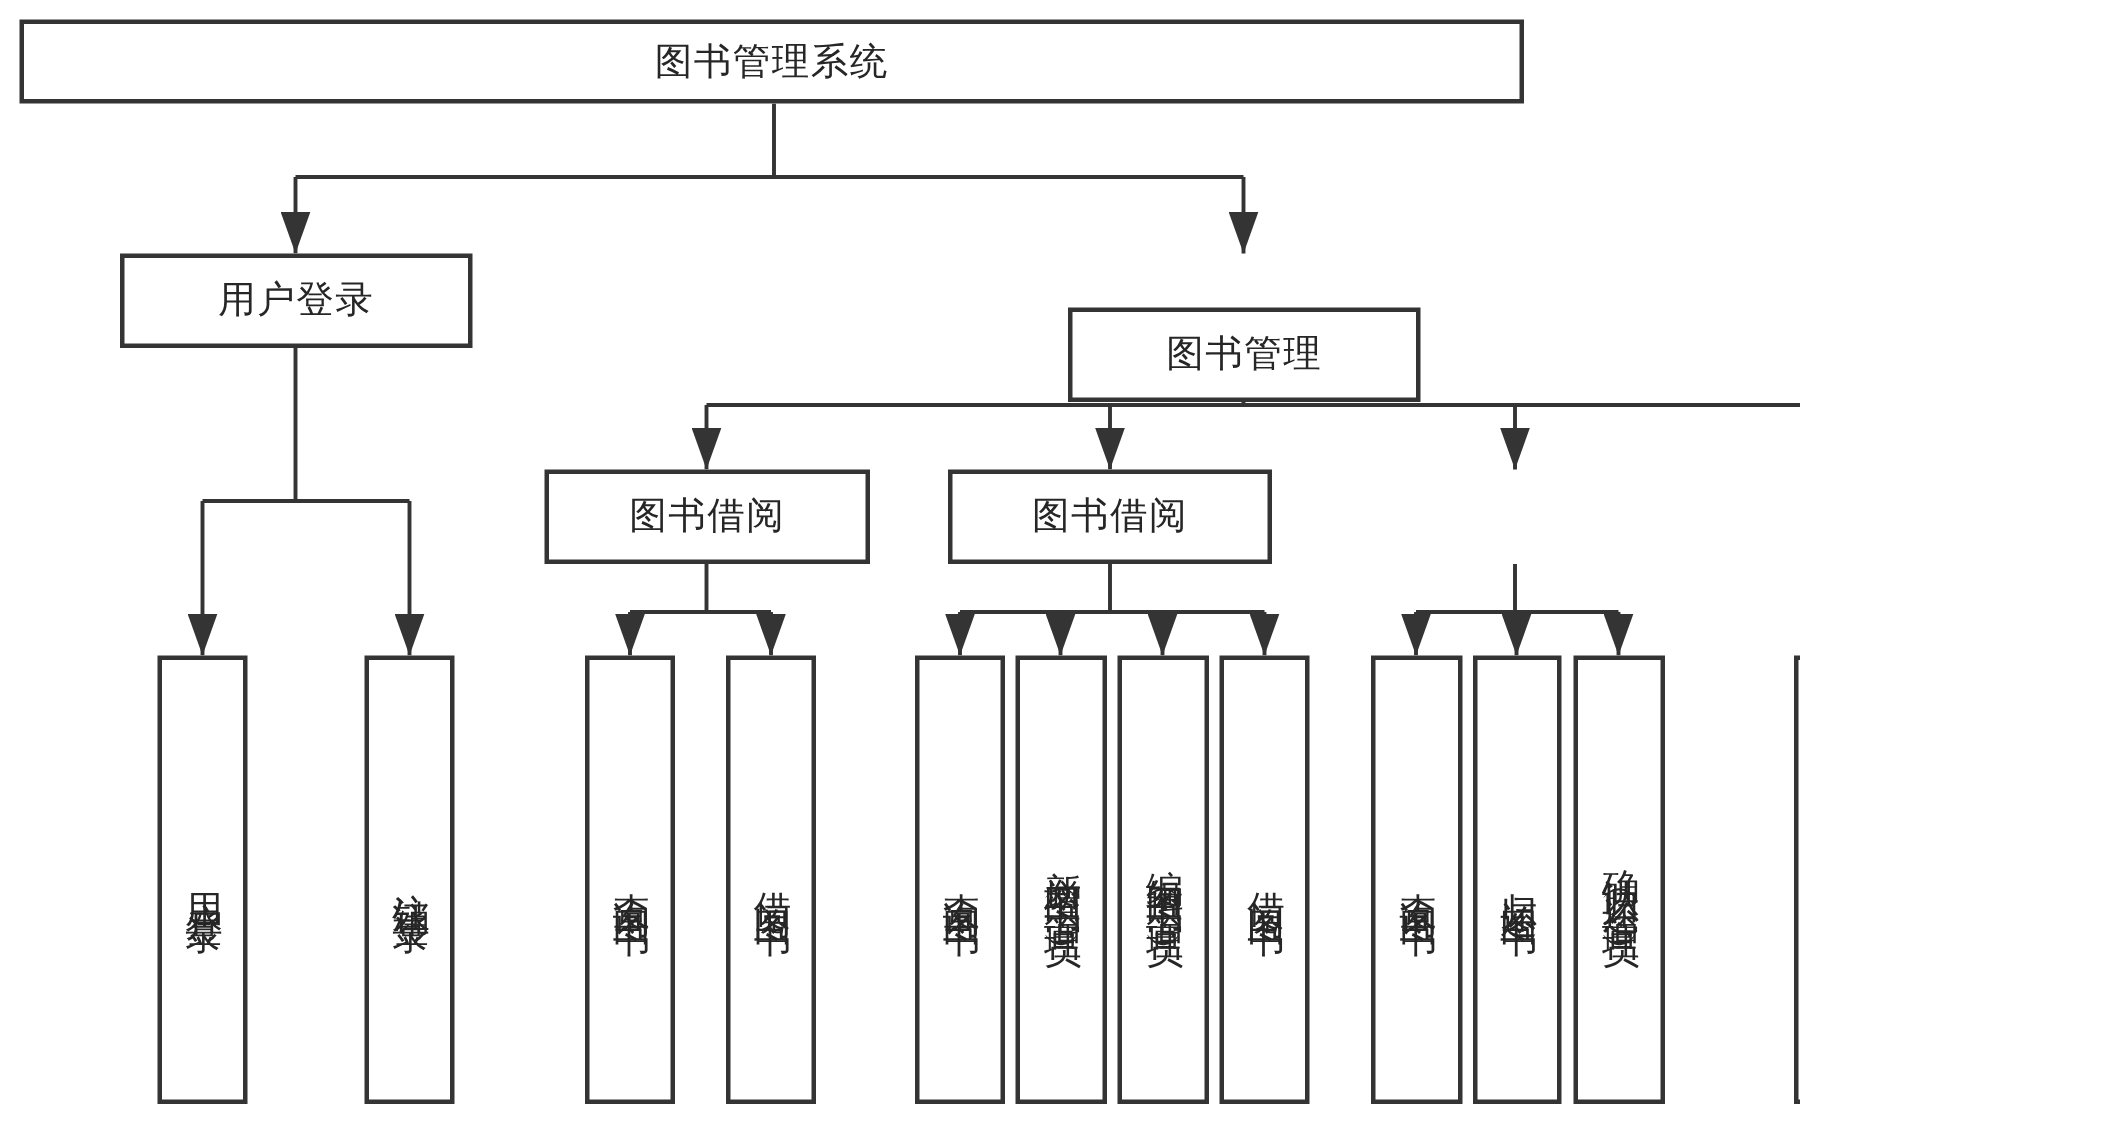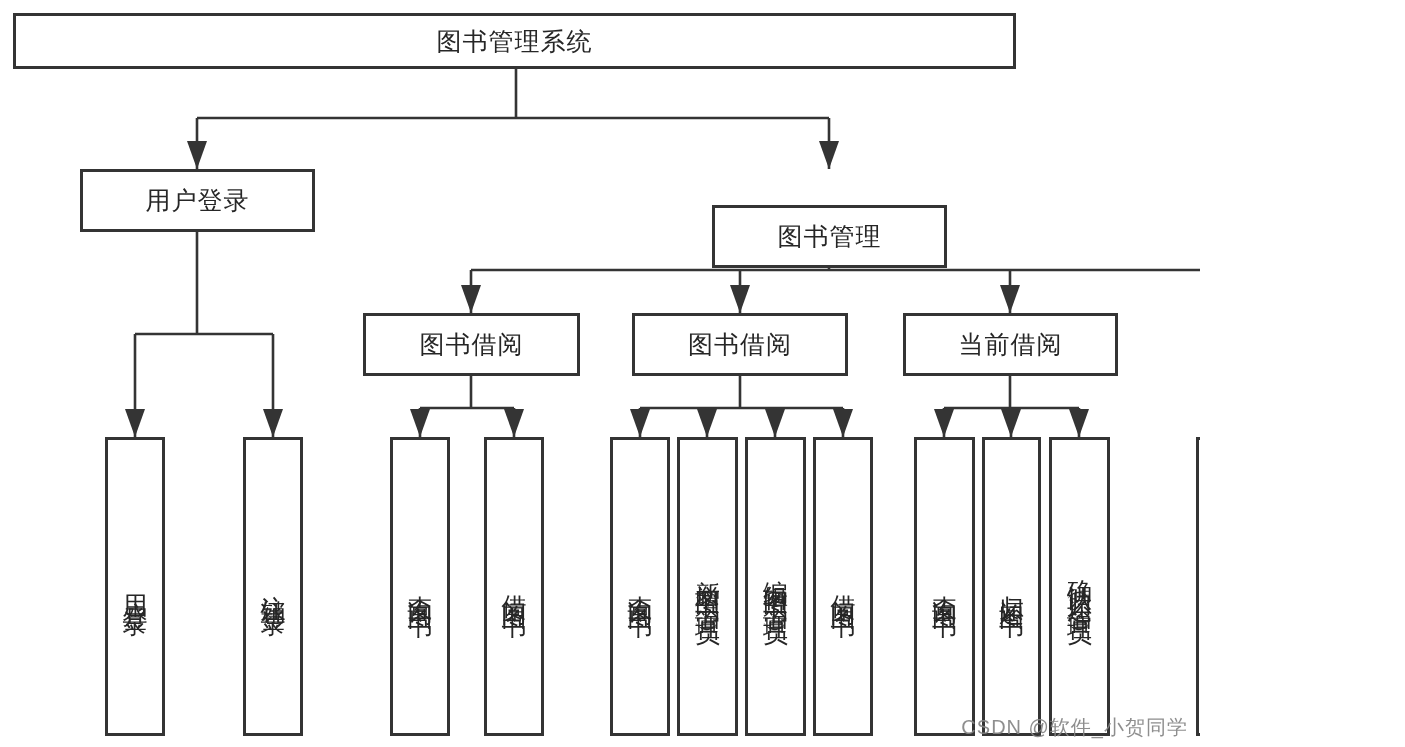--- a/index.html
+++ b/index.html
@@ -103,23 +103,20 @@
   <div class="node h-node" style="left:712px;top:169px;width:235px;height:63px;margin-top:36px;">
     <span class="txt">图书管理</span>
   </div>
 
   <div class="node h-node" style="left:363px;top:313px;width:217px;height:63px;">
     <span class="txt">图书借阅</span>
   </div>
   <div class="node h-node" style="left:632px;top:313px;width:216px;height:63px;">
     <span class="txt">图书借阅</span>
   </div>
-  <div class="node h-node" style="left:903px;top:313px;width:215px;height:63px;">
-    <span class="txt">当前借阅</span>
-  </div>
 
   <div class="node v-node" style="left:105px;top:437px;width:60px;height:299px;">
     <span class="txt">用户登录</span>
   </div>
   <div class="node v-node" style="left:243px;top:437px;width:60px;height:299px;">
     <span class="txt">注销登录</span>
   </div>
 
   <div class="node v-node" style="left:390px;top:437px;width:60px;height:299px;">
     <span class="txt">查询图书</span>
@@ -151,15 +148,14 @@
     <span class="txt">确认归还（管理员）</span>
   </div>
 
   <div class="node v-node" style="left:1196px;top:437px;width:60px;height:299px;">
     <span class="txt">新增借阅记录</span>
   </div>
   <div class="node v-node" style="left:1313px;top:437px;width:60px;height:299px;">
     <span class="txt">查询借阅记录</span>
   </div>
 
-  <div class="watermark">CSDN @软件_小贺同学</div>
 
 </div>
 
 </body></html>

